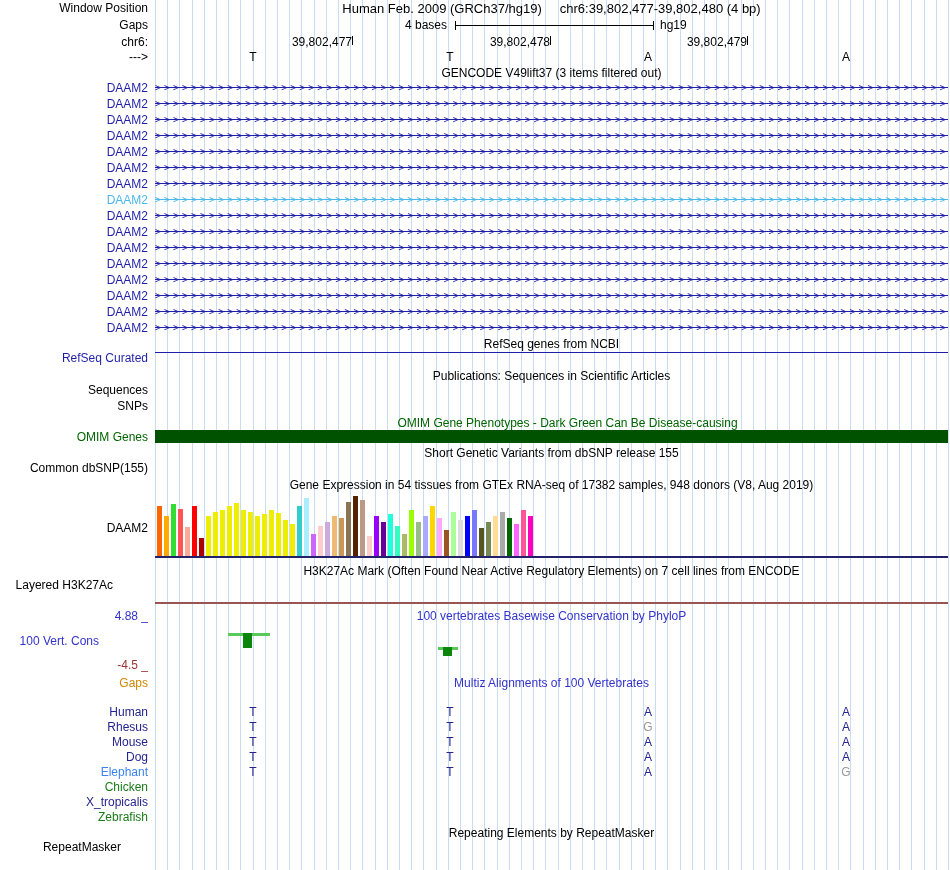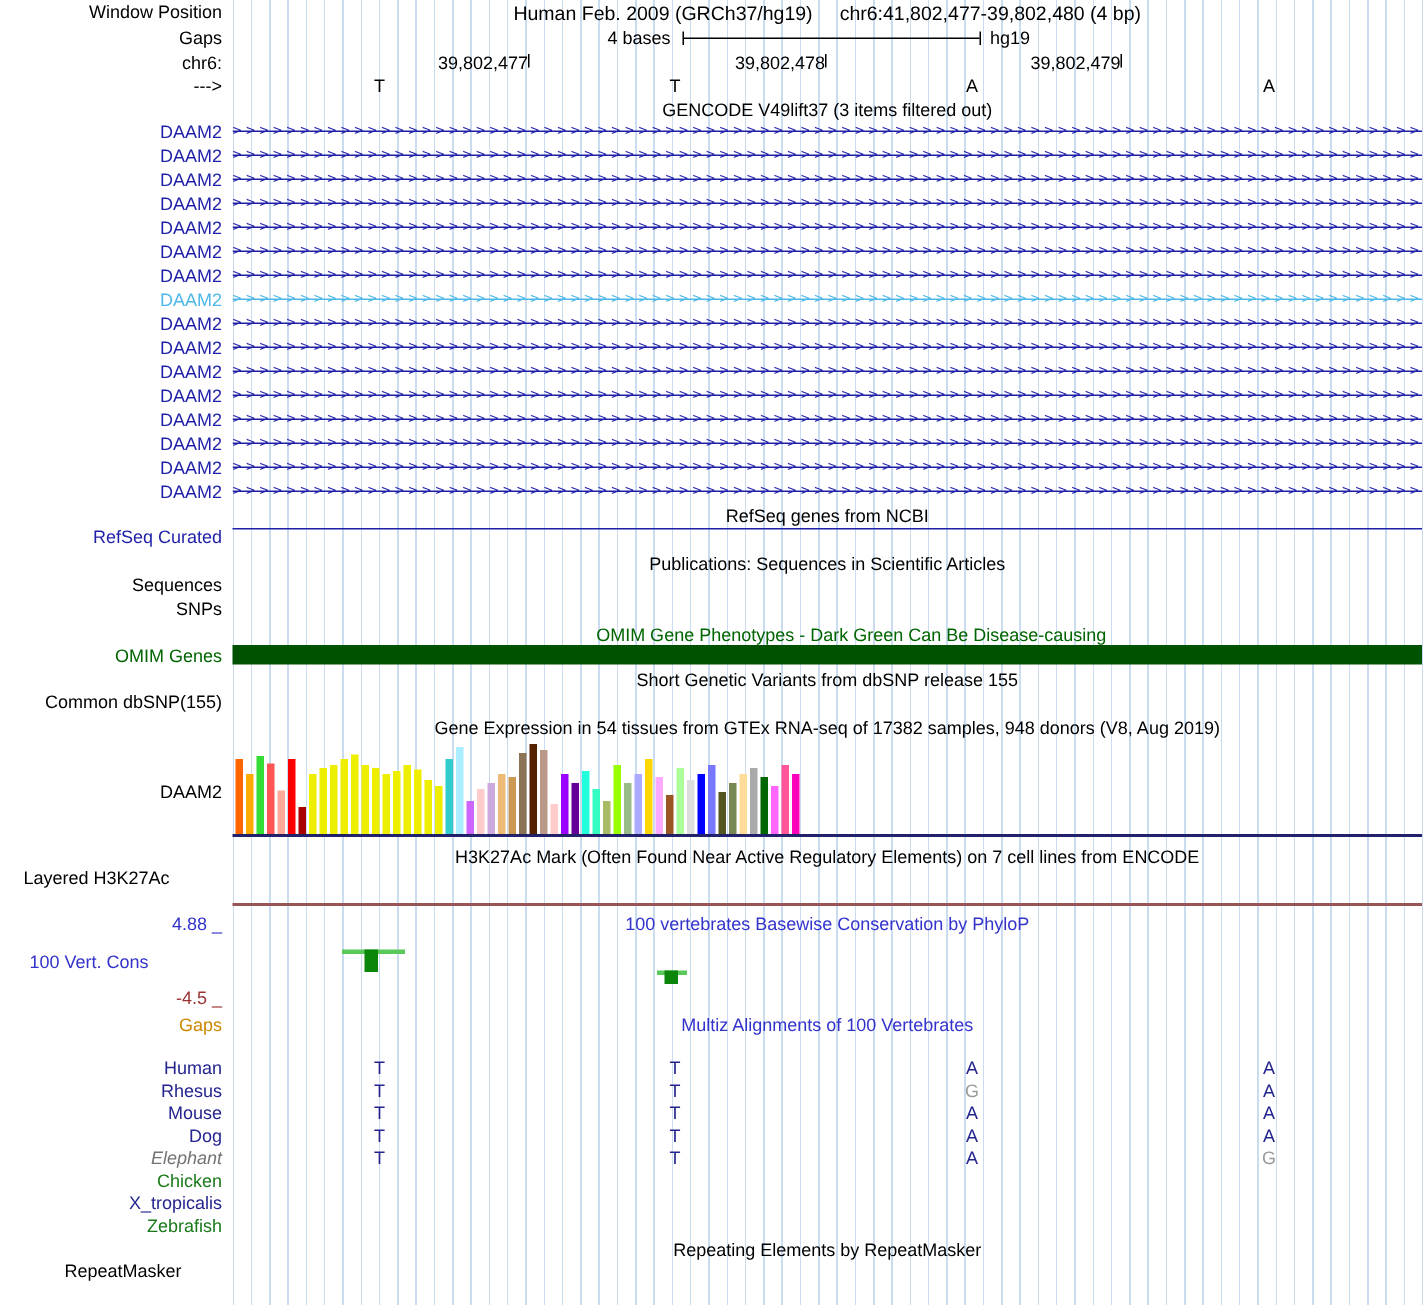--- a/index.html
+++ b/index.html
@@ -37,21 +37,21 @@
 </head>
 <body>
 
 <div class="page" id="page">
 
   <div class="guidelines"></div>
 
   <div class="lbl" style="top:1px">Window Position</div>
   <div class="title-row">
     <span>Human Feb. 2009 (GRCh37/hg19)</span>
-    <span>chr6:41,802,477-39,802,480 (4 bp)</span>
+    <span>chr6:39,802,477-39,802,480 (4 bp)</span>
   </div>
 
   <div class="lbl" style="top:18px">Gaps</div>
   <div class="scale-value">4 bases</div>
   <div class="scale-bar"></div>
   <div class="scale-right">hg19</div>
 
   <div class="lbl" style="top:35px">chr6:</div>
 
   <div class="lbl" style="top:50px">---&gt;</div>
@@ -207,21 +207,21 @@
     <div class="lbl" style="top: 735px; color: rgb(36, 36, 143);">Mouse</div>
     <div class="base" style="left: 253px; top: 735px; color: rgb(36, 36, 143);">T</div>
     <div class="base" style="left: 450px; top: 735px; color: rgb(36, 36, 143);">T</div>
     <div class="base" style="left: 648px; top: 735px; color: rgb(36, 36, 143);">A</div>
     <div class="base" style="left: 846px; top: 735px; color: rgb(36, 36, 143);">A</div>
     <div class="lbl" style="top: 750px; color: rgb(36, 36, 143);">Dog</div>
     <div class="base" style="left: 253px; top: 750px; color: rgb(36, 36, 143);">T</div>
     <div class="base" style="left: 450px; top: 750px; color: rgb(36, 36, 143);">T</div>
     <div class="base" style="left: 648px; top: 750px; color: rgb(36, 36, 143);">A</div>
     <div class="base" style="left: 846px; top: 750px; color: rgb(36, 36, 143);">A</div>
-    <div class="lbl" style="top: 765px; color: #737373; font-style: italic;">Elephant</div>
+    <div class="lbl" style="top: 765px; color: #3b82f6;">Elephant</div>
     <div class="base" style="left: 253px; top: 765px; color: rgb(36, 36, 143);">T</div>
     <div class="base" style="left: 450px; top: 765px; color: rgb(36, 36, 143);">T</div>
     <div class="base" style="left: 648px; top: 765px; color: rgb(36, 36, 143);">A</div>
     <div class="base" style="left: 846px; top: 765px; color: rgb(153, 153, 153);">G</div>
     <div class="lbl" style="top: 780px; color: rgb(26, 122, 26);">Chicken</div>
     <div class="lbl" style="top: 795px; color: rgb(36, 36, 143);">X_tropicalis</div>
     <div class="lbl" style="top: 810px; color: rgb(26, 122, 26);">Zebrafish</div>
   </div>
 
 </body></html>

